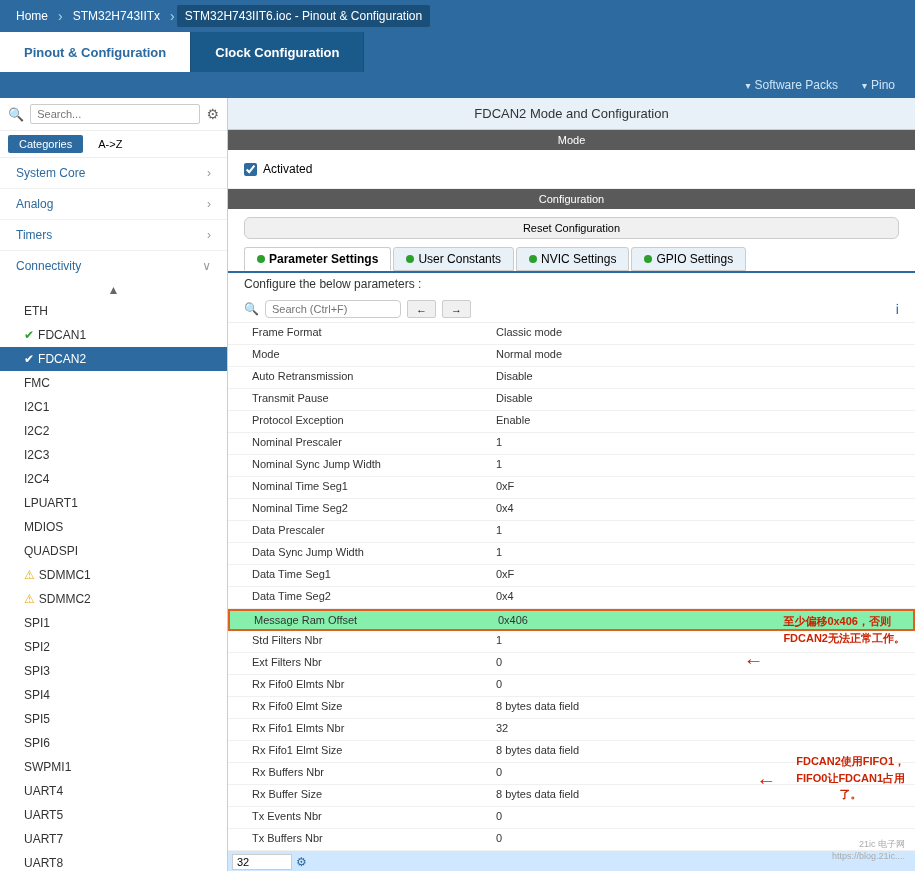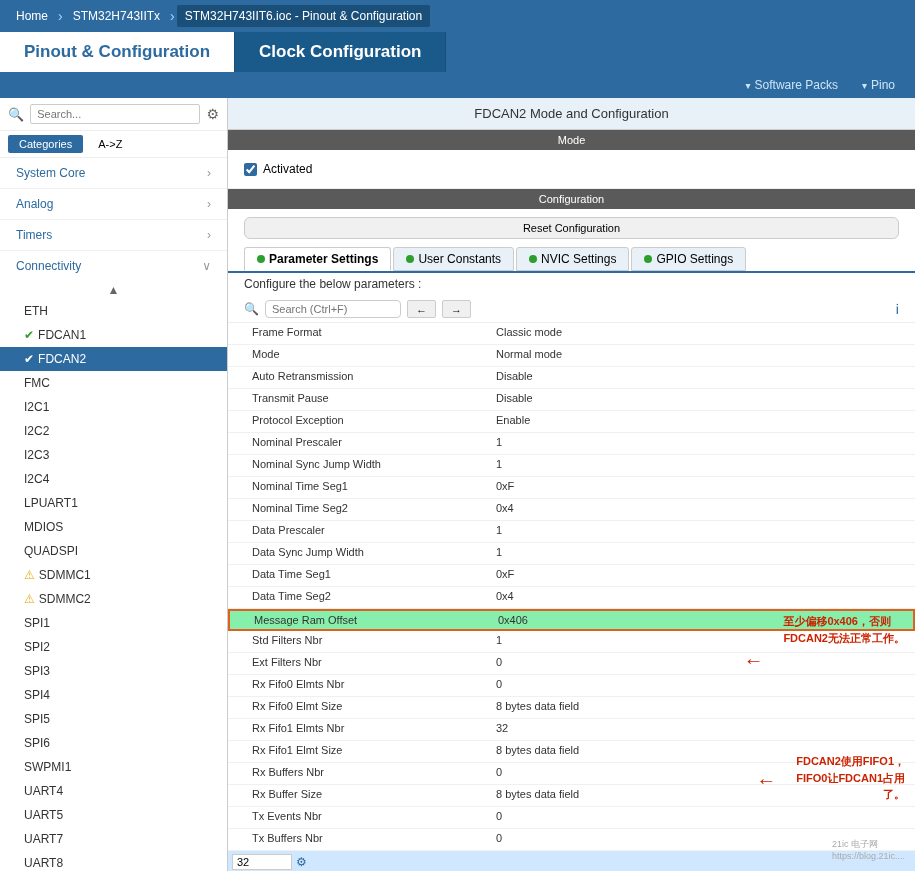--- a/index.html
+++ b/index.html
@@ -35,21 +35,21 @@
       display: flex;
       background: #2d6a9f;
       height: 40px;
     }
     .tab-item {
       padding: 8px 24px;
       color: #cce4f7;
       cursor: pointer;
       display: flex;
       align-items: center;
-      font-size: 17px;
+      font-size: 13px;
       border-right: 1px solid #1a4f7a;
     }
     .tab-item.active {
       background: white;
       color: #2d6a9f;
       font-weight: bold;
     }
     .tab-item.clock-config {
       background: #1a5a8a;
       color: white;
@@ -647,25 +647,25 @@
                   <span class="gear-small">⚙</span>
                 </div>
               </div>
             </div>
 
           <div style="position:absolute; right:10px; top:290px; color:#cc2200; font-size:11px; font-weight:bold; line-height:1.5; pointer-events:none; text-align:left;">
             至少偏移0x406，否则<br>FDCAN2无法正常工作。
             <div style="position:absolute; left:-40px; top:30px; color:#cc2200; font-size:20px;">←</div>
           </div>
 
-          <div style="position:absolute; right:10px; top:430px; color:#cc2200; font-size:11px; font-weight:bold; line-height:1.5; pointer-events:none; text-align:right;">
+          <div style="position:absolute; right:10px; top:430px; color:#cc2200; font-size:11px; font-weight:bold; line-height:1.5; pointer-events:none; text-align:center;">
             FDCAN2使用FIFO1，<br>FIFO0让FDCAN1占用<br>了。
             <div style="position:absolute; left:-40px; top:10px; color:#cc2200; font-size:20px;">←</div>
           </div>
 
-          <div style="position:absolute; right:10px; bottom:10px; color:#aaa; font-size:9px; pointer-events:none;margin-left:16px;">
+          <div style="position:absolute; right:10px; bottom:10px; color:#aaa; font-size:9px; text-align:right; pointer-events:none;margin-left:16px;">
             21ic 电子网<br>https://blog.21ic....
           </div>
         </div>
       </div>
     </div>
   </div>
 </div>
 
 </body></html>

